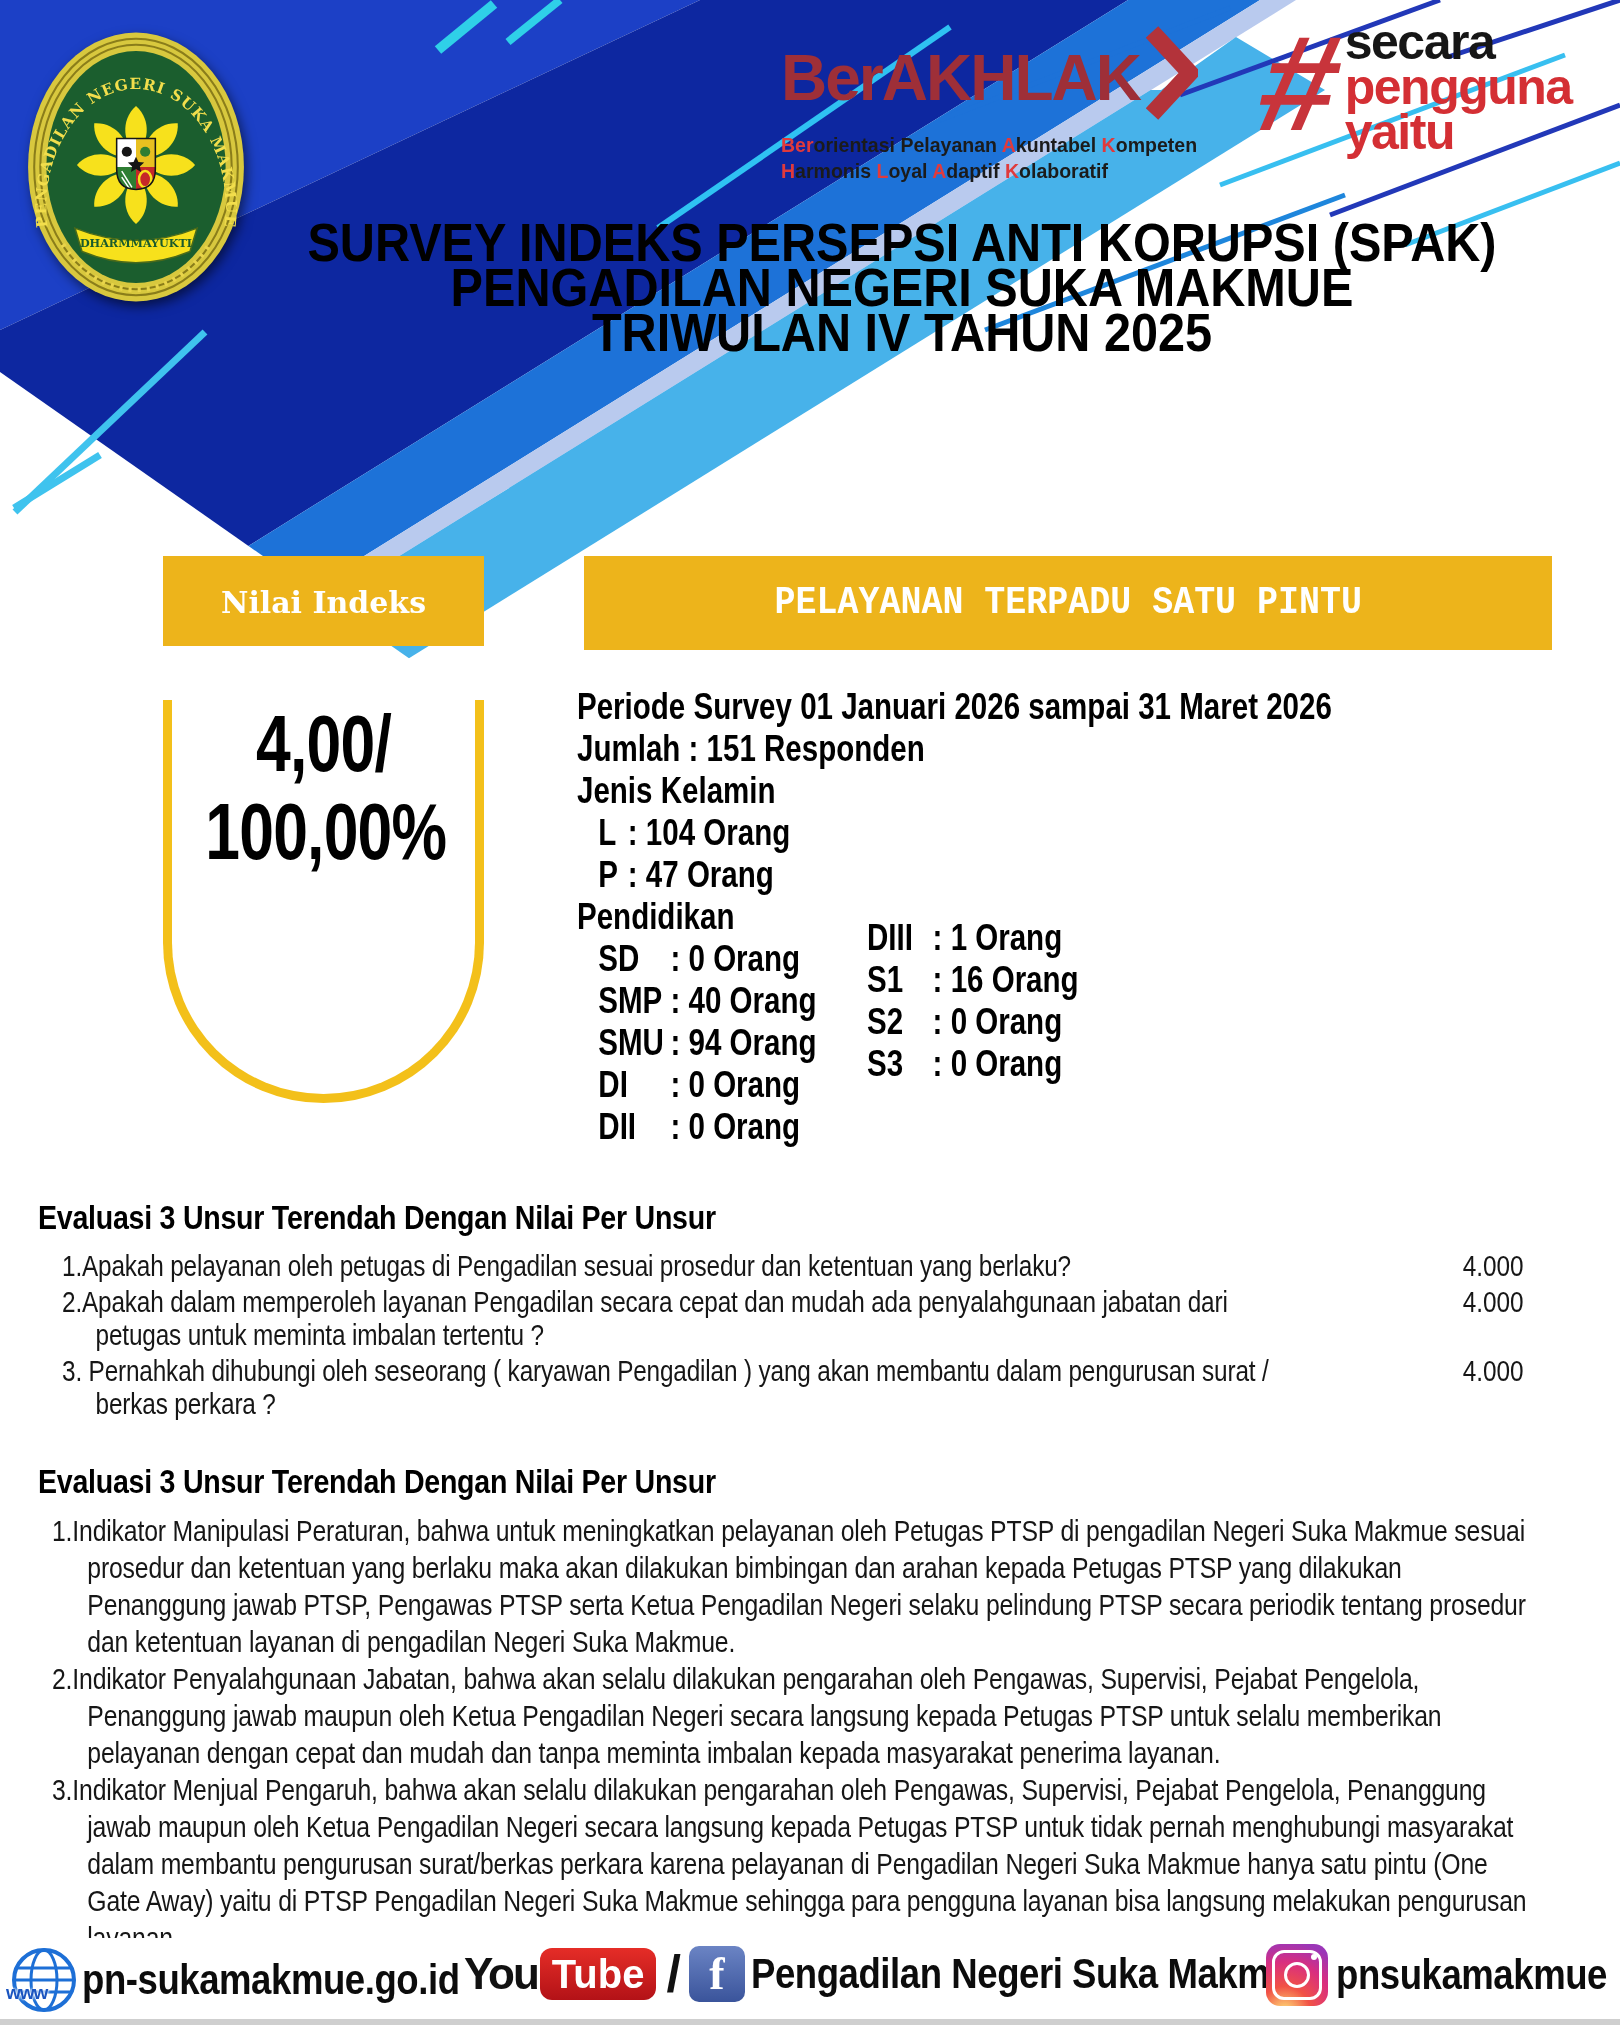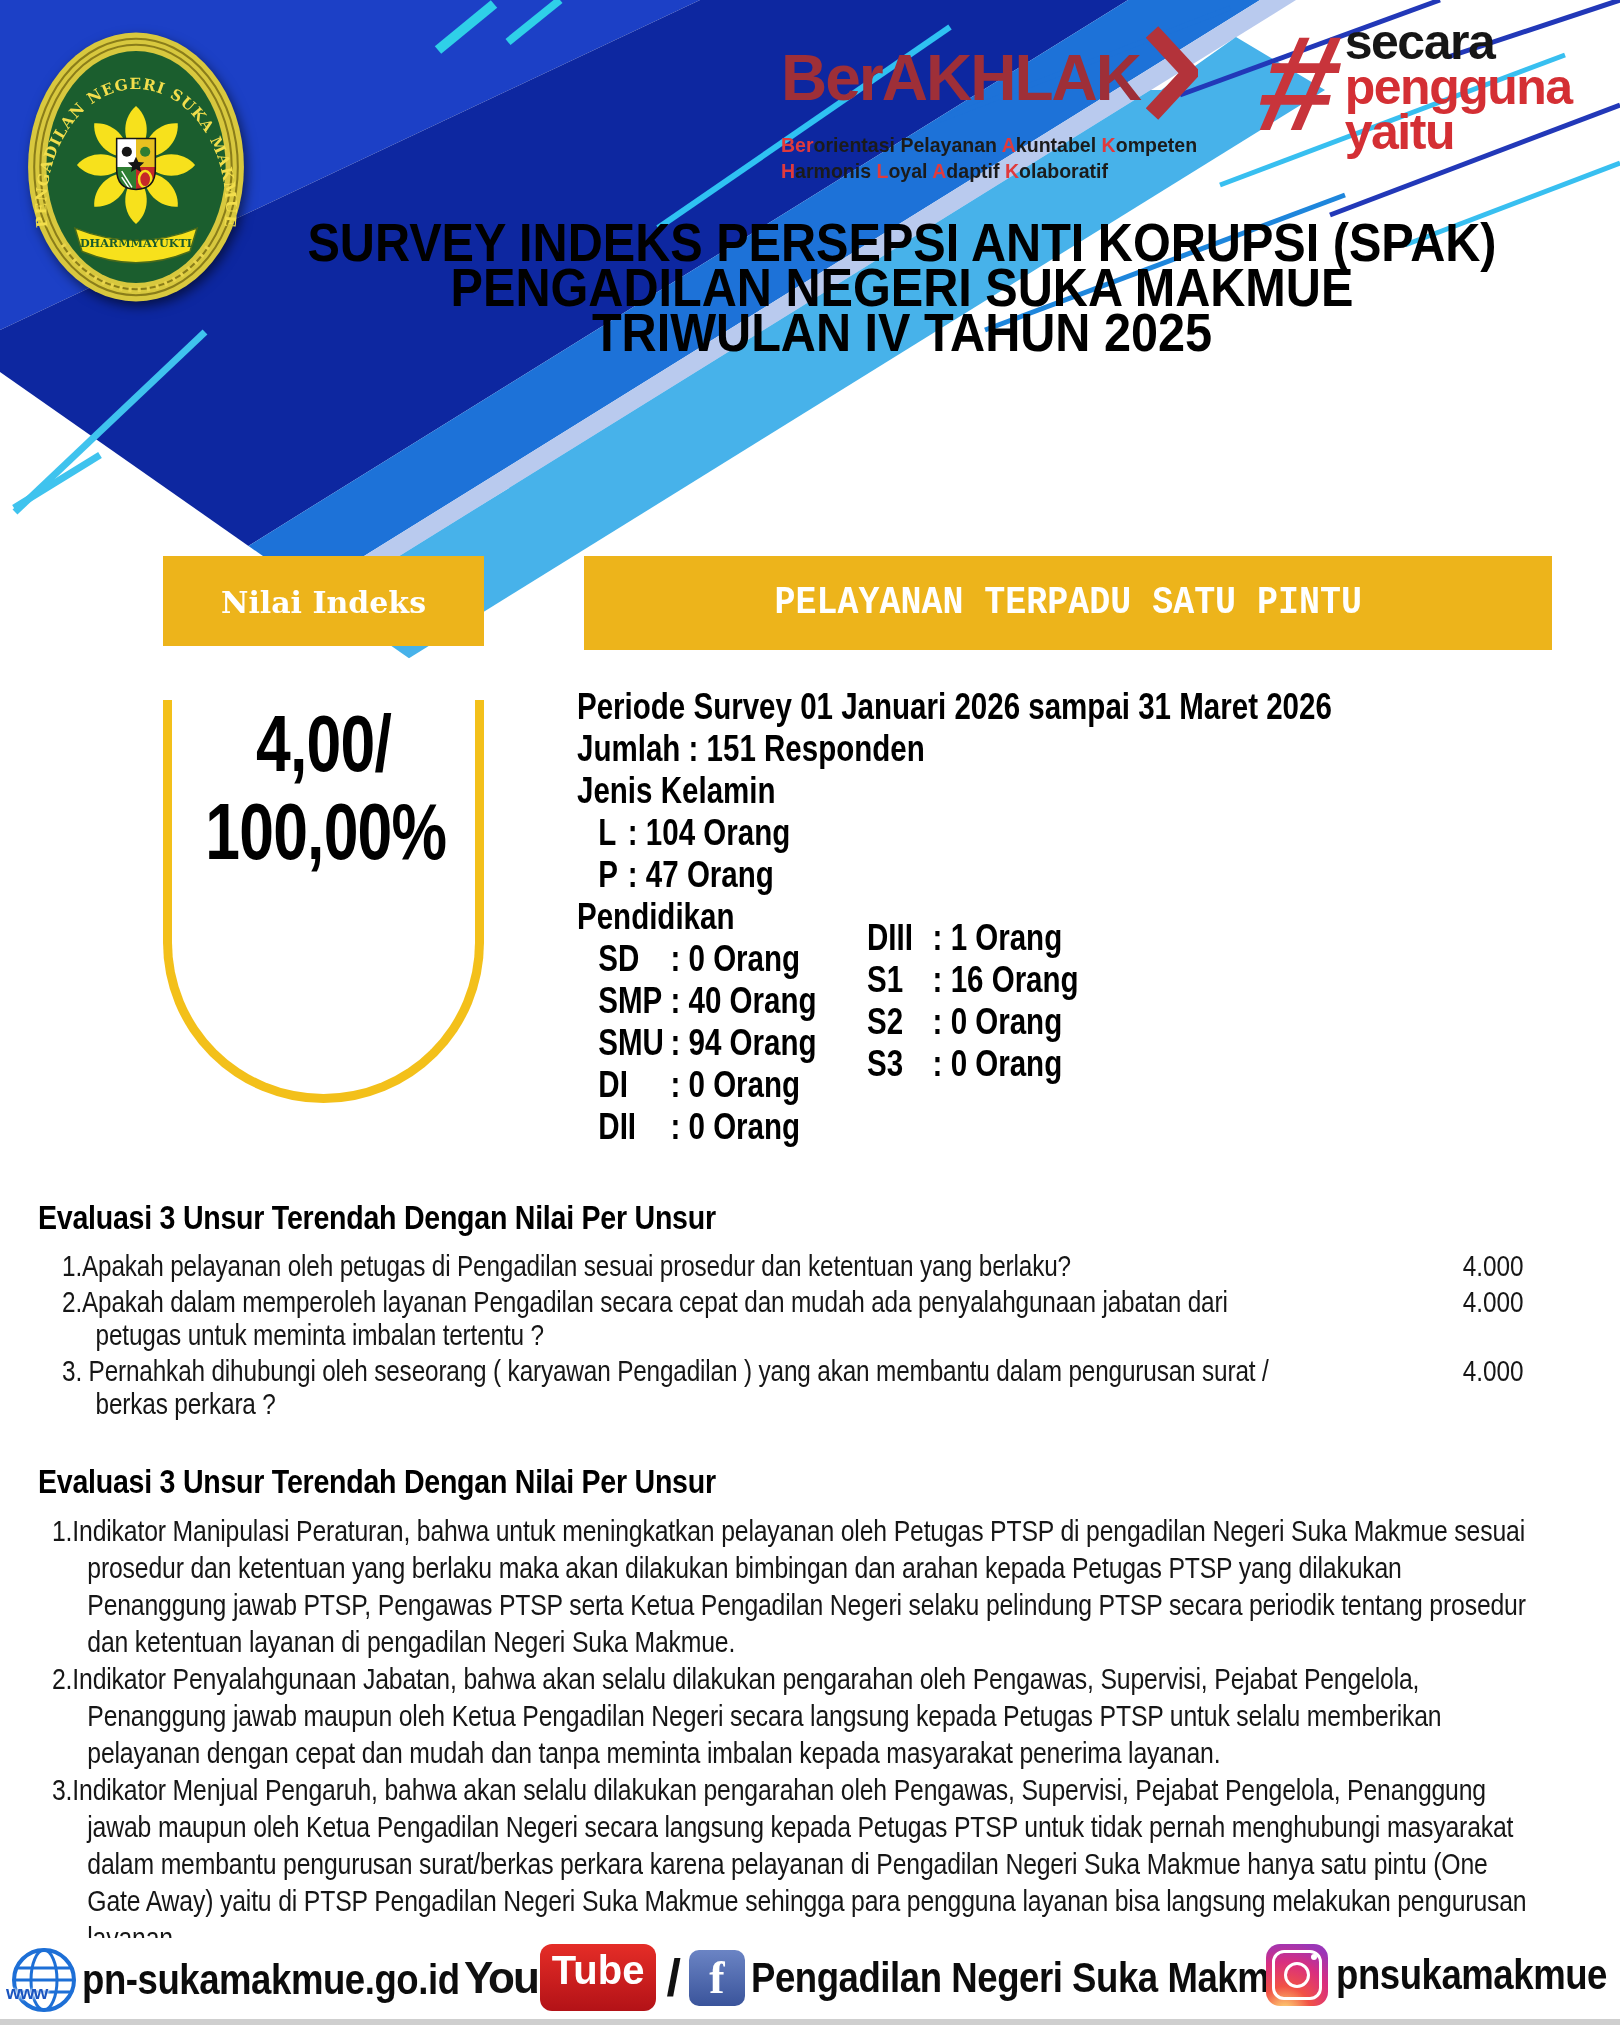--- a/index.html
+++ b/index.html
@@ -70,21 +70,21 @@
   .ft-g1{position:absolute;left:8px;top:6px;display:flex;align-items:center;}
   .ft-g2{position:absolute;left:464px;top:6px;display:flex;align-items:center;}
   .ft-g3{position:absolute;left:1266px;top:6px;display:flex;align-items:center;}
   .ft-text{font-size:42px;font-weight:800;letter-spacing:-.5px;color:#0c0c0c;
            transform:scaleX(.87);transform-origin:0 50%;white-space:nowrap;}
   .globe{position:relative;width:72px;height:72px;margin-right:2px;}
   .www{position:absolute;left:-2px;top:38px;font-size:19px;font-weight:800;color:#1A55C0;
        text-shadow:0 0 3px #fff,0 0 3px #fff;letter-spacing:-1px;}
   .yt-you{font-size:44px;font-weight:800;color:#111;letter-spacing:-2px;}
   .yt-tube{margin-left:2px;background:linear-gradient(#e52d27,#b31217);color:#fff;font-size:40px;
-           font-weight:800;border-radius:12px;padding:4px 12px 19px;line-height:44px;}
+           font-weight:800;border-radius:12px;padding:4px 12px 4px;line-height:44px;}
   .yt-slash{font-size:52px;font-weight:800;margin:0 8px 0 10px;color:#111;}
   .fb{width:56px;height:56px;border-radius:10px;background:linear-gradient(#6B84C4,#3A549B);
       color:#fff;font-size:46px;font-weight:800;text-align:center;line-height:56px;margin-right:6px;
       font-family:"Liberation Serif",serif;}
   .ig{position:relative;width:62px;height:62px;border-radius:14px;margin-right:8px;
       background:radial-gradient(circle at 30% 110%,#fed373 4%,#f15245 32%,#d92e7f 62%,#9b36b7 88%);}
   .ig .frame{position:absolute;inset:6px;border:3px solid #fff;border-radius:12px;}
   .ig .lens{position:absolute;left:50%;top:50%;width:20px;height:20px;margin:-13px 0 0 -13px;
             border:3px solid #fff;border-radius:50%;}
   .ig .dot{position:absolute;right:11px;top:10px;width:6px;height:6px;border-radius:50%;background:#fff;}

